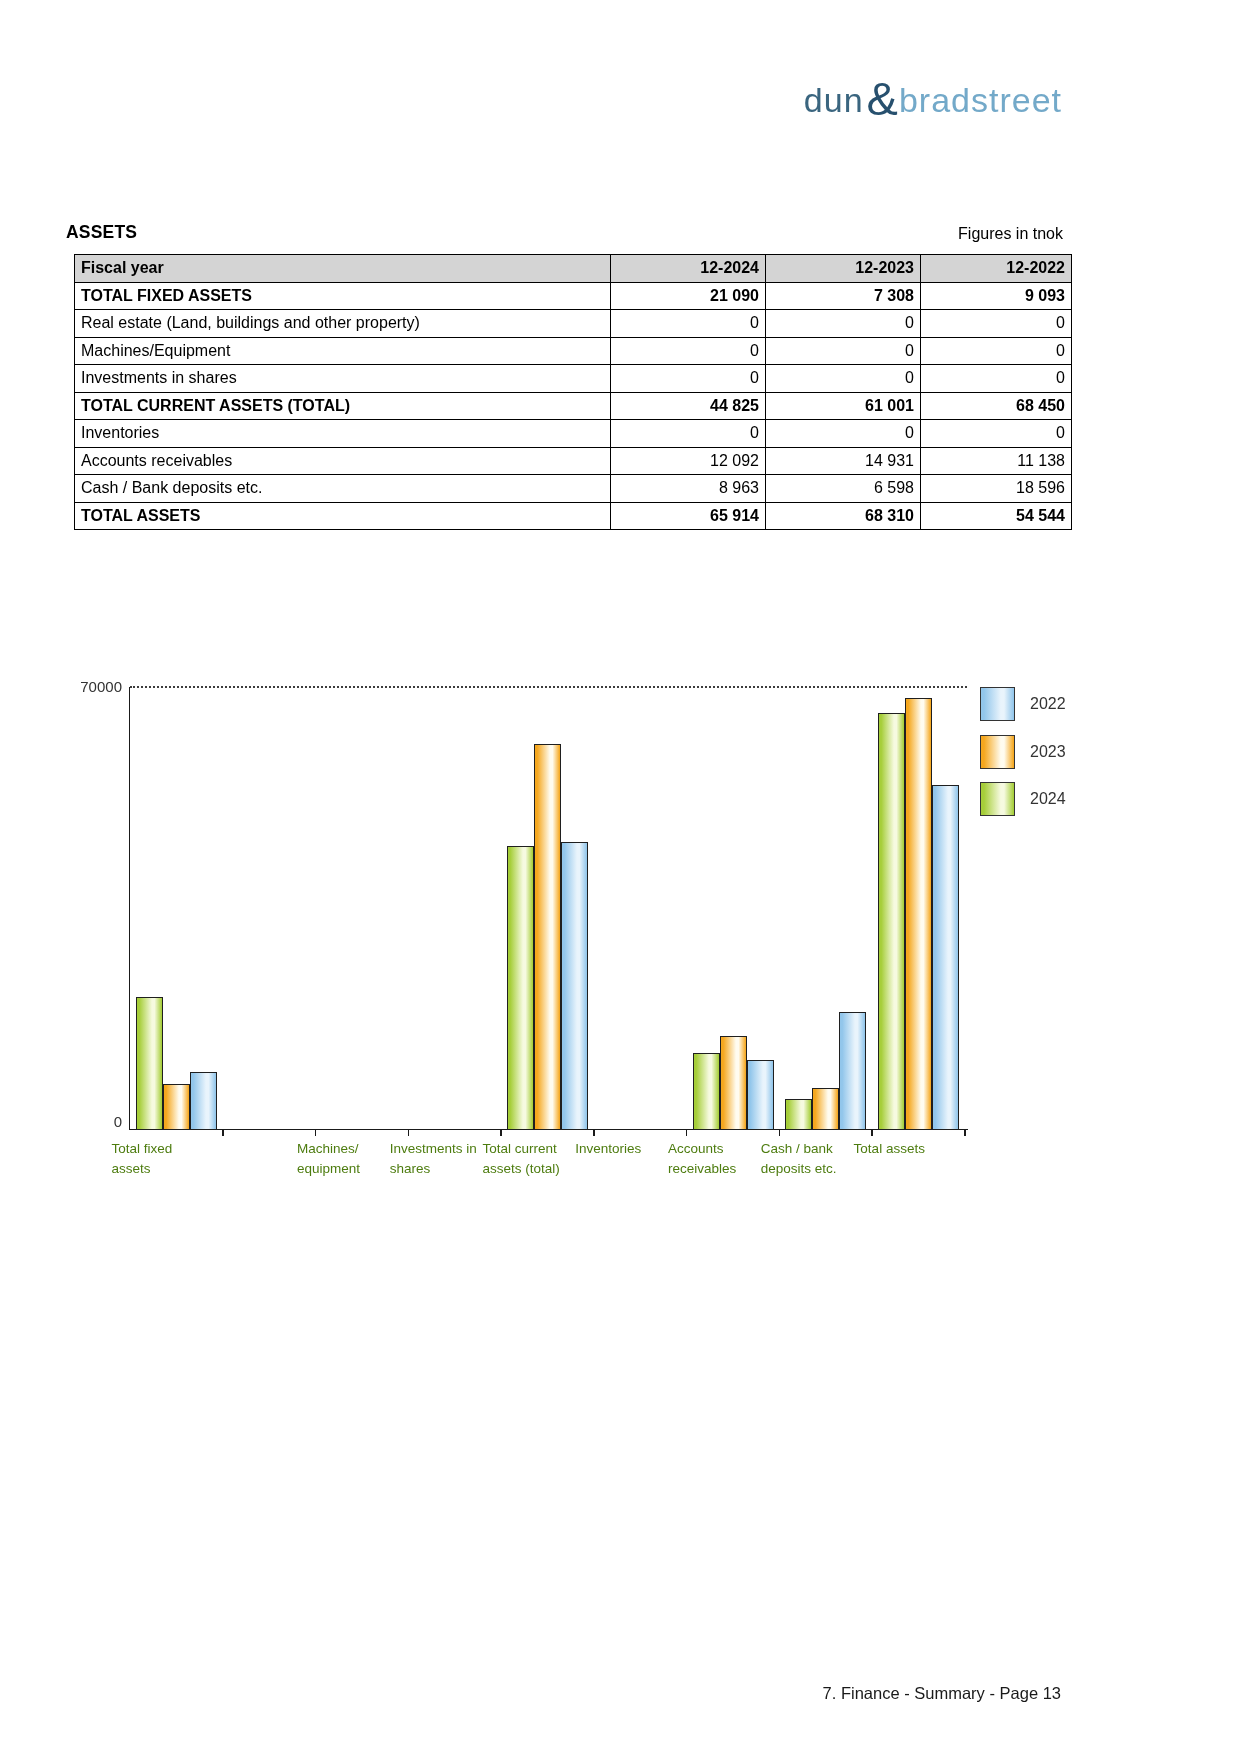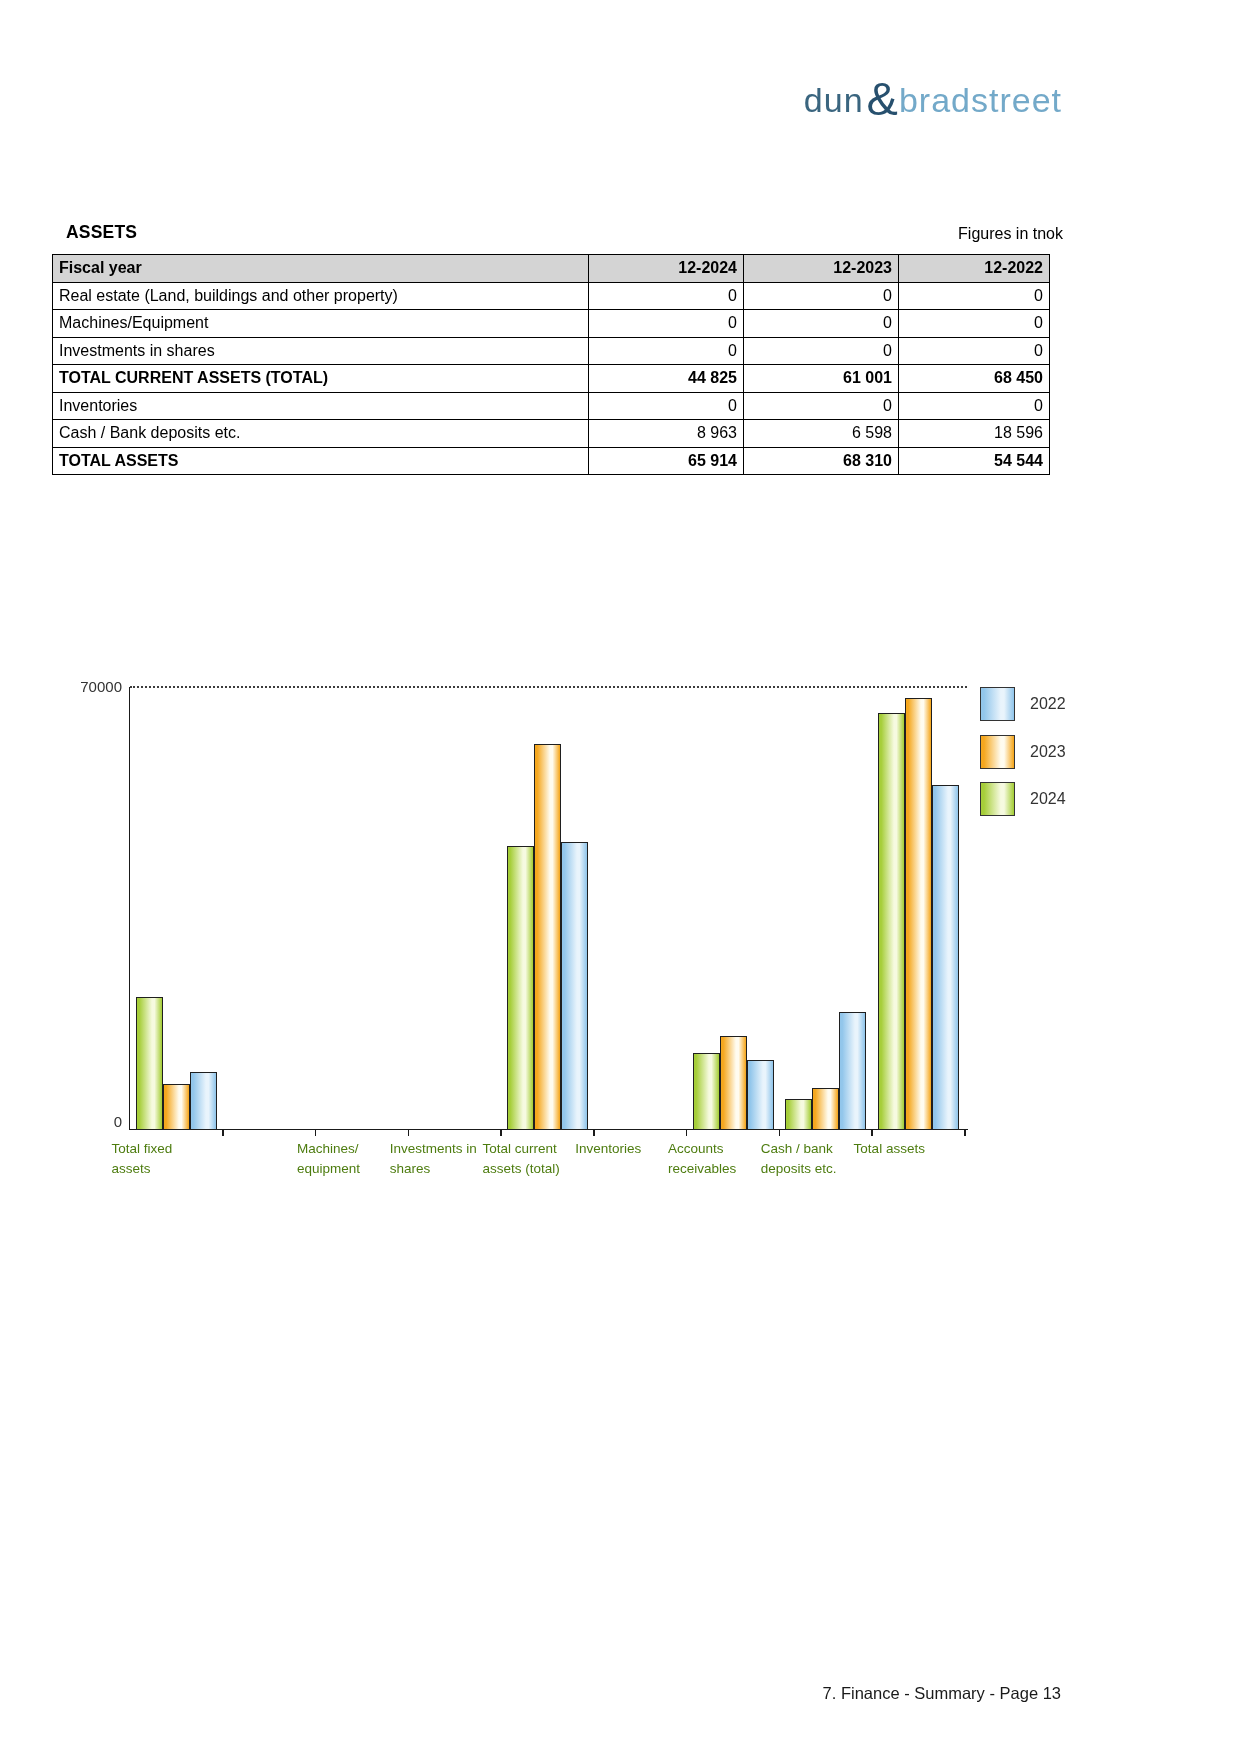--- a/index.html
+++ b/index.html
@@ -15,21 +15,21 @@
   .logo .amp { font-size:47px; font-weight:400; color:#27506e; margin:0 1px 0 3px; position:relative; top:3px; }
   .logo .brad { font-size:34px; font-weight:300; letter-spacing:1px; color:#73a9c9; }
 
   
   .title-row { position:absolute; left:66px; top:222px; width:997px;
                display:flex; justify-content:space-between; align-items:flex-end; }
   .title-row .assets { font-size:17.5px; font-weight:bold; letter-spacing:0.2px; }
   .title-row .unit  { font-size:16px; }
 
   
-  table.assets { position:absolute; left:52px; top:254px; width:997px;
+  table.assets { position:absolute; left:74px; top:254px; width:997px;
                  border-collapse:collapse; table-layout:fixed; }
   table.assets td {
     border:1.5px solid #000; height:26.5px; font-size:16px;
     padding:0 6px; overflow:hidden; white-space:nowrap;
   }
   table.assets td.num { text-align:right; }
   table.assets tr.hdr td { background:#d4d4d4; font-weight:bold; }
   table.assets tr.bold td { font-weight:bold; }
 
   
@@ -70,20 +70,26 @@
         <col style="width:155px">
         <col style="width:151px">
     </colgroup>
     <tbody id="assets-tbody">
         <tr class="hdr">
           <td>Fiscal year</td>
           <td class="num">12-2024</td>
           <td class="num">12-2023</td>
           <td class="num">12-2022</td>
         </tr>
+        <tr class="bold">
+          <td>TOTAL FIXED ASSETS</td>
+          <td class="num">21 090</td>
+          <td class="num">7 308</td>
+          <td class="num">9 093</td>
+        </tr>
         <tr>
           <td>Real estate (Land, buildings and other property)</td>
           <td class="num">0</td>
           <td class="num">0</td>
           <td class="num">0</td>
         </tr>
         <tr>
           <td>Machines/Equipment</td>
           <td class="num">0</td>
           <td class="num">0</td>
@@ -99,20 +105,26 @@
           <td>TOTAL CURRENT ASSETS (TOTAL)</td>
           <td class="num">44 825</td>
           <td class="num">61 001</td>
           <td class="num">68 450</td>
         </tr>
         <tr>
           <td>Inventories</td>
           <td class="num">0</td>
           <td class="num">0</td>
           <td class="num">0</td>
+        </tr>
+        <tr>
+          <td>Accounts receivables</td>
+          <td class="num">12 092</td>
+          <td class="num">14 931</td>
+          <td class="num">11 138</td>
         </tr>
         <tr>
           <td>Cash / Bank deposits etc.</td>
           <td class="num">8 963</td>
           <td class="num">6 598</td>
           <td class="num">18 596</td>
         </tr>
         <tr class="bold">
           <td>TOTAL ASSETS</td>
           <td class="num">65 914</td>

